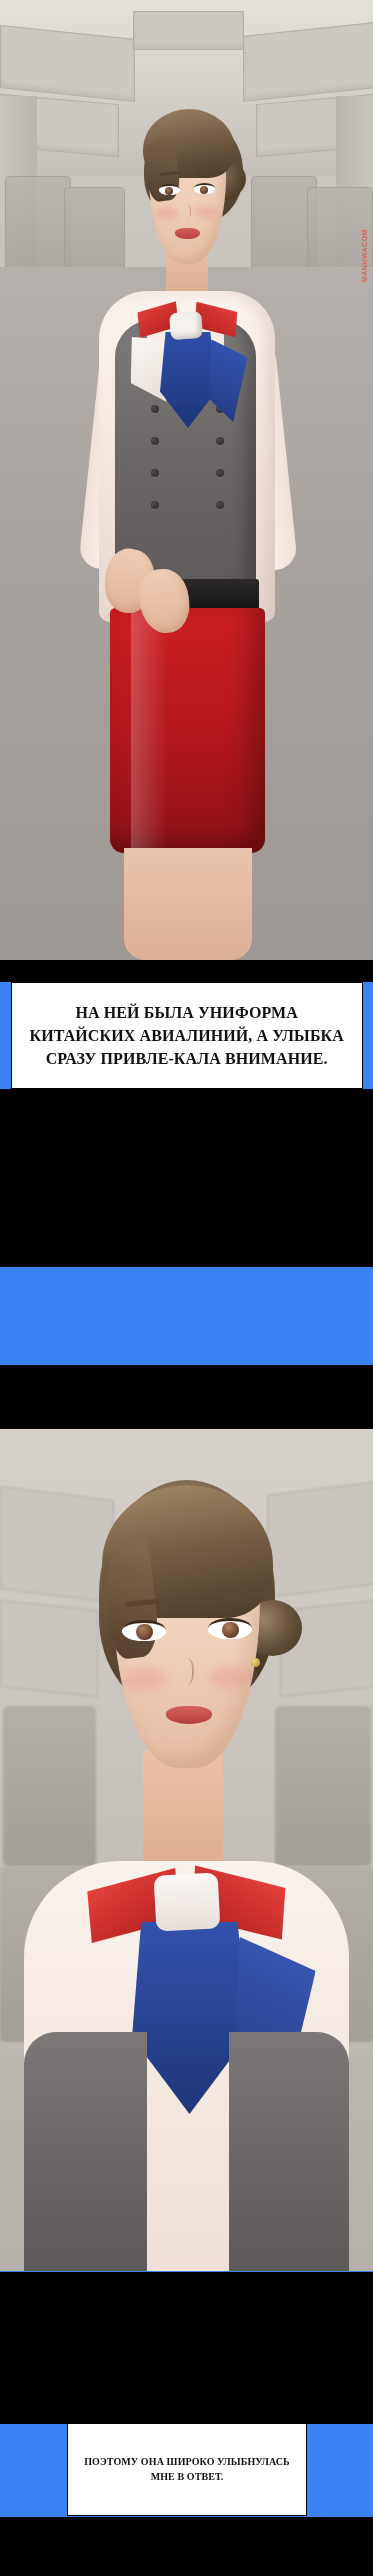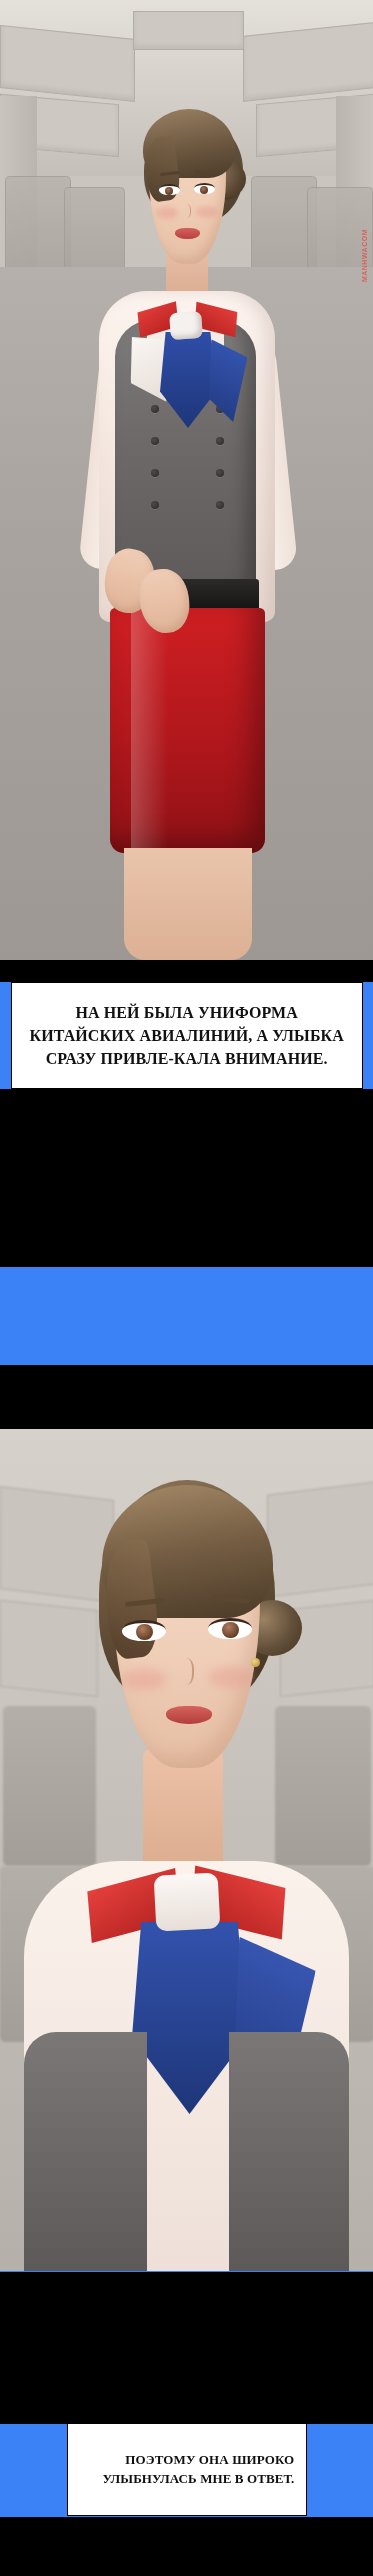--- a/index.html
+++ b/index.html
@@ -357,21 +357,21 @@
     font-weight: 700;
     color: #111;
     line-height: 1.45;
     letter-spacing: 0.1px;
   }
   .tb1 { left: 10.7px; top: 982px; width: 352px; height: 107px; }
   .tb1 p { font-size: 16px; }
   .tb2 { left: 27px; top: 1266px; width: 320px; height: 99px; }
   .tb2 p { font-size: 14.4px; }
   .tb3 { left: 67px; top: 2423px; width: 240px; height: 93px; }
-  .tb3 p { font-size: 13px; text-align: right; }
+  .tb3 p { font-size: 10px; }
 
   
   .panel2 {
     position: absolute;
     left: 0; top: 1429px;
     width: 373px; height: 842px;
     overflow: hidden;
     background: #cfcac4;
   }
   .p2-bg {

